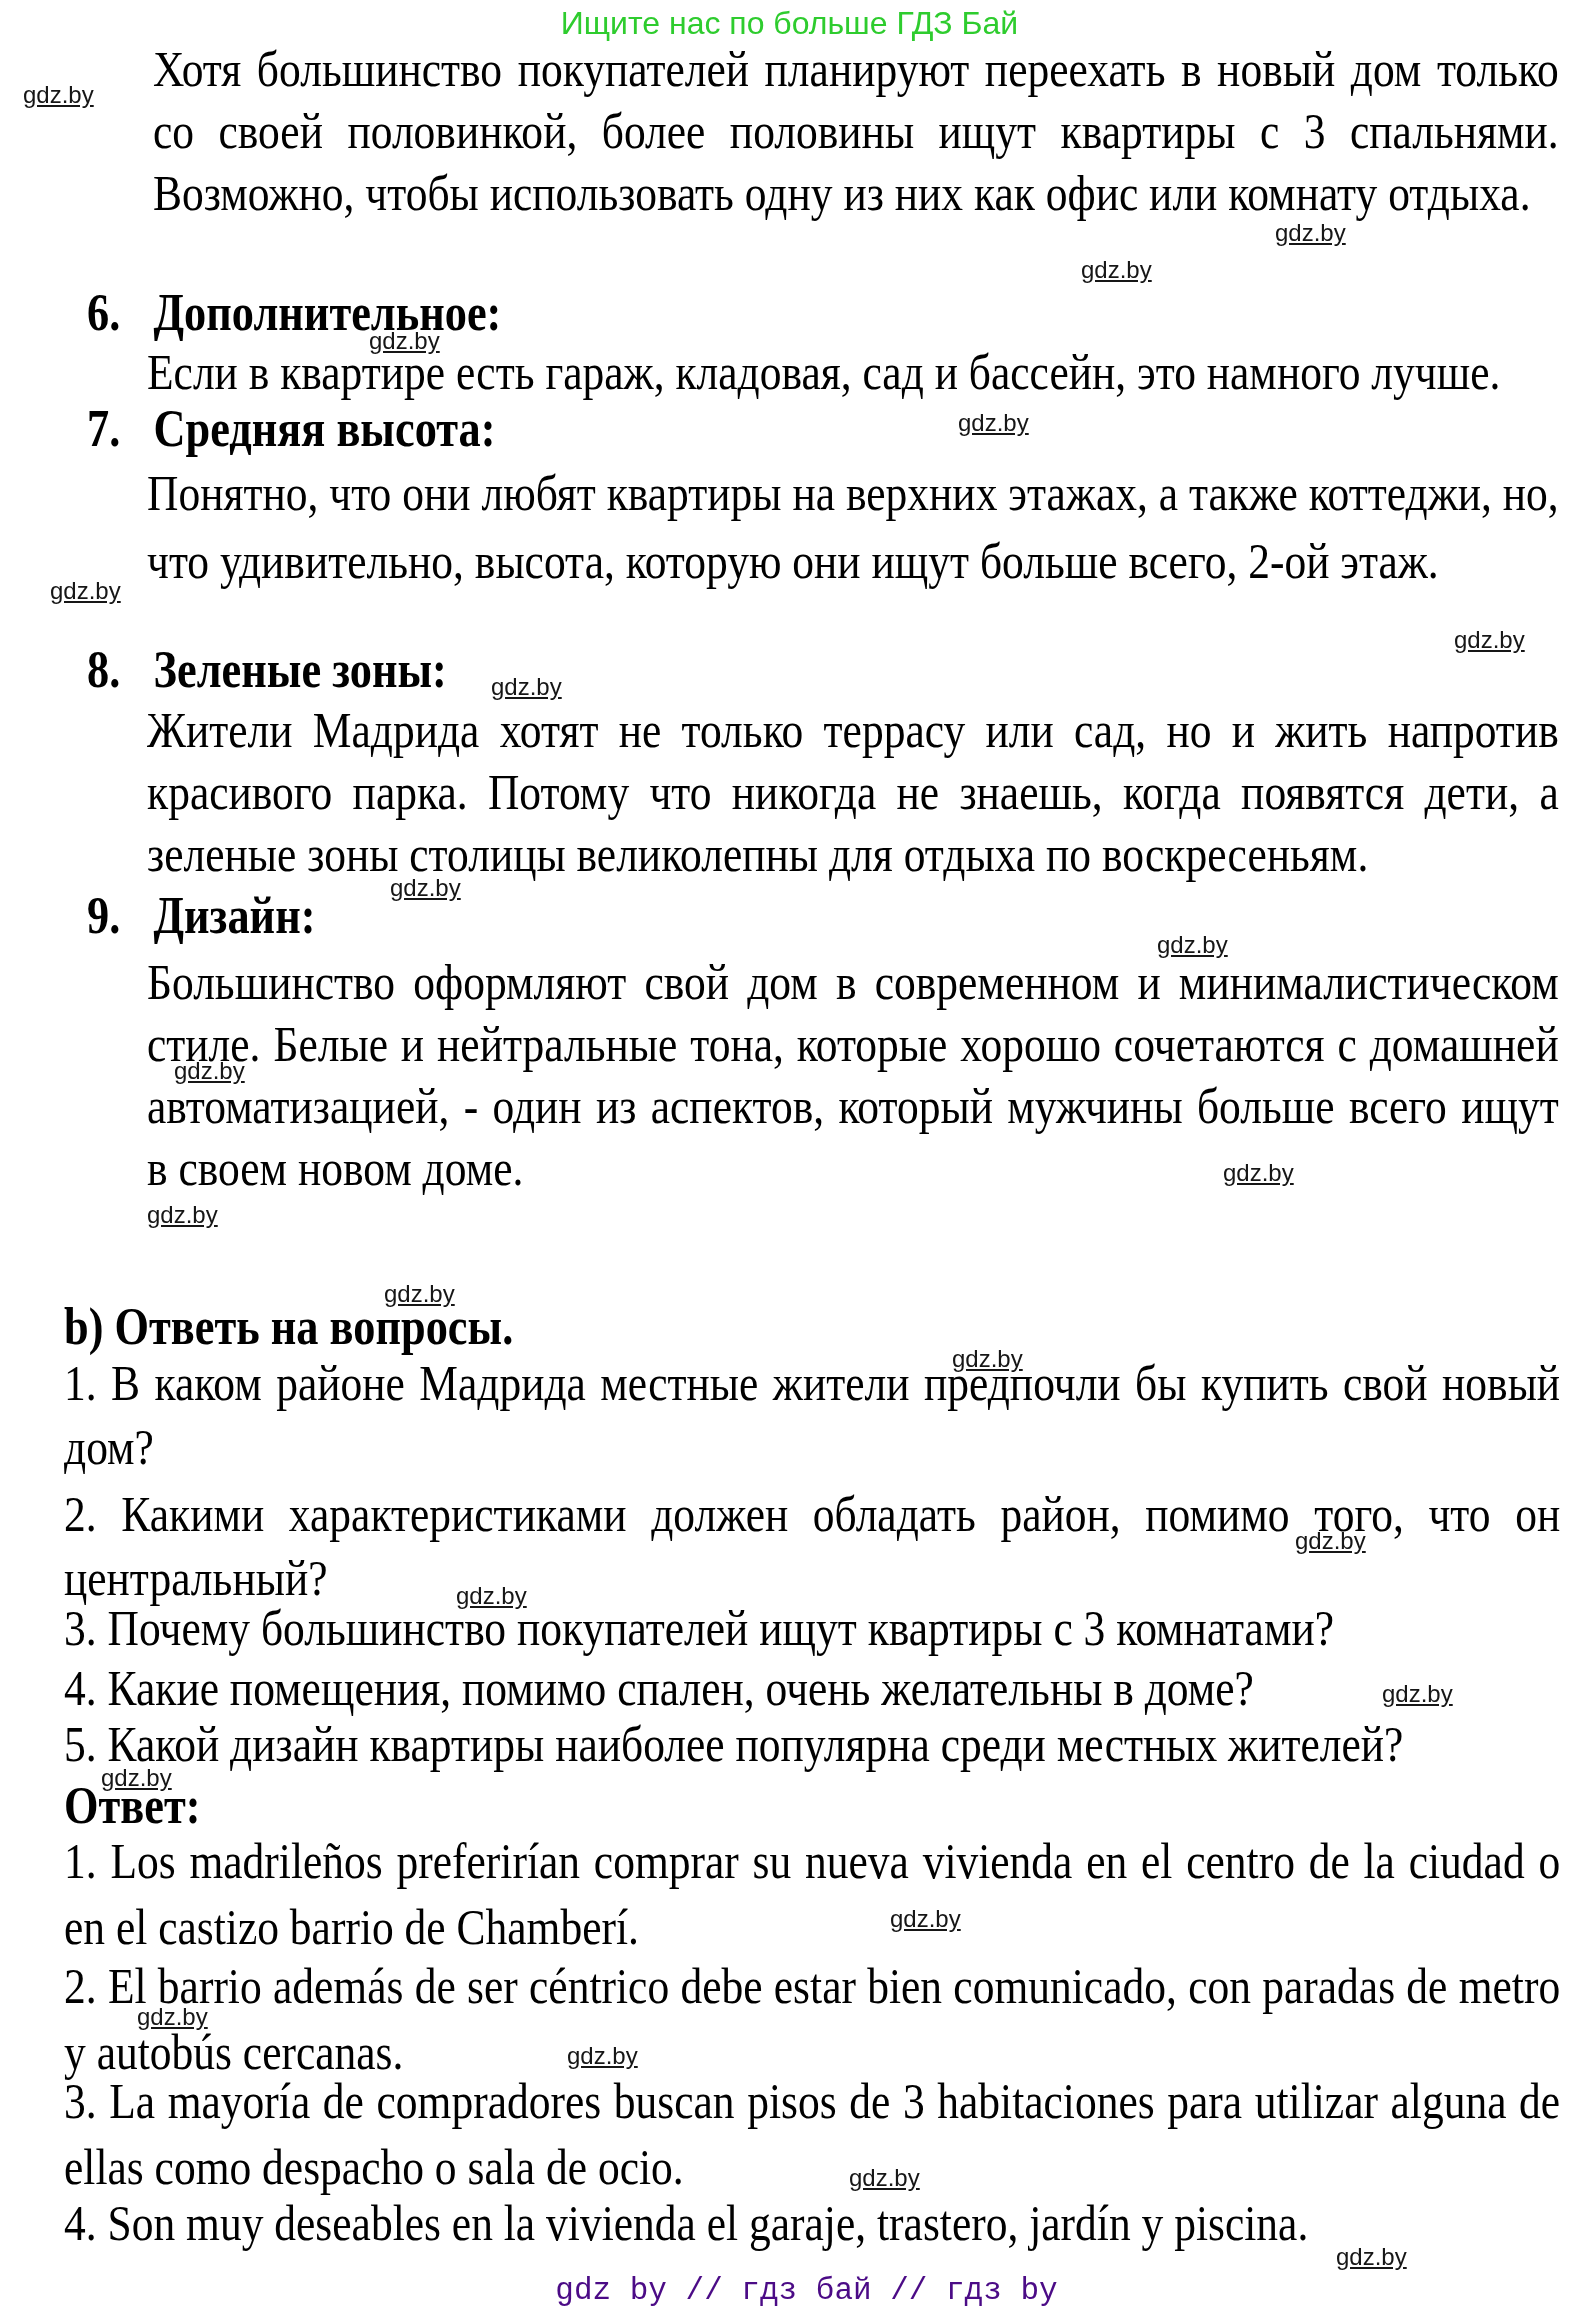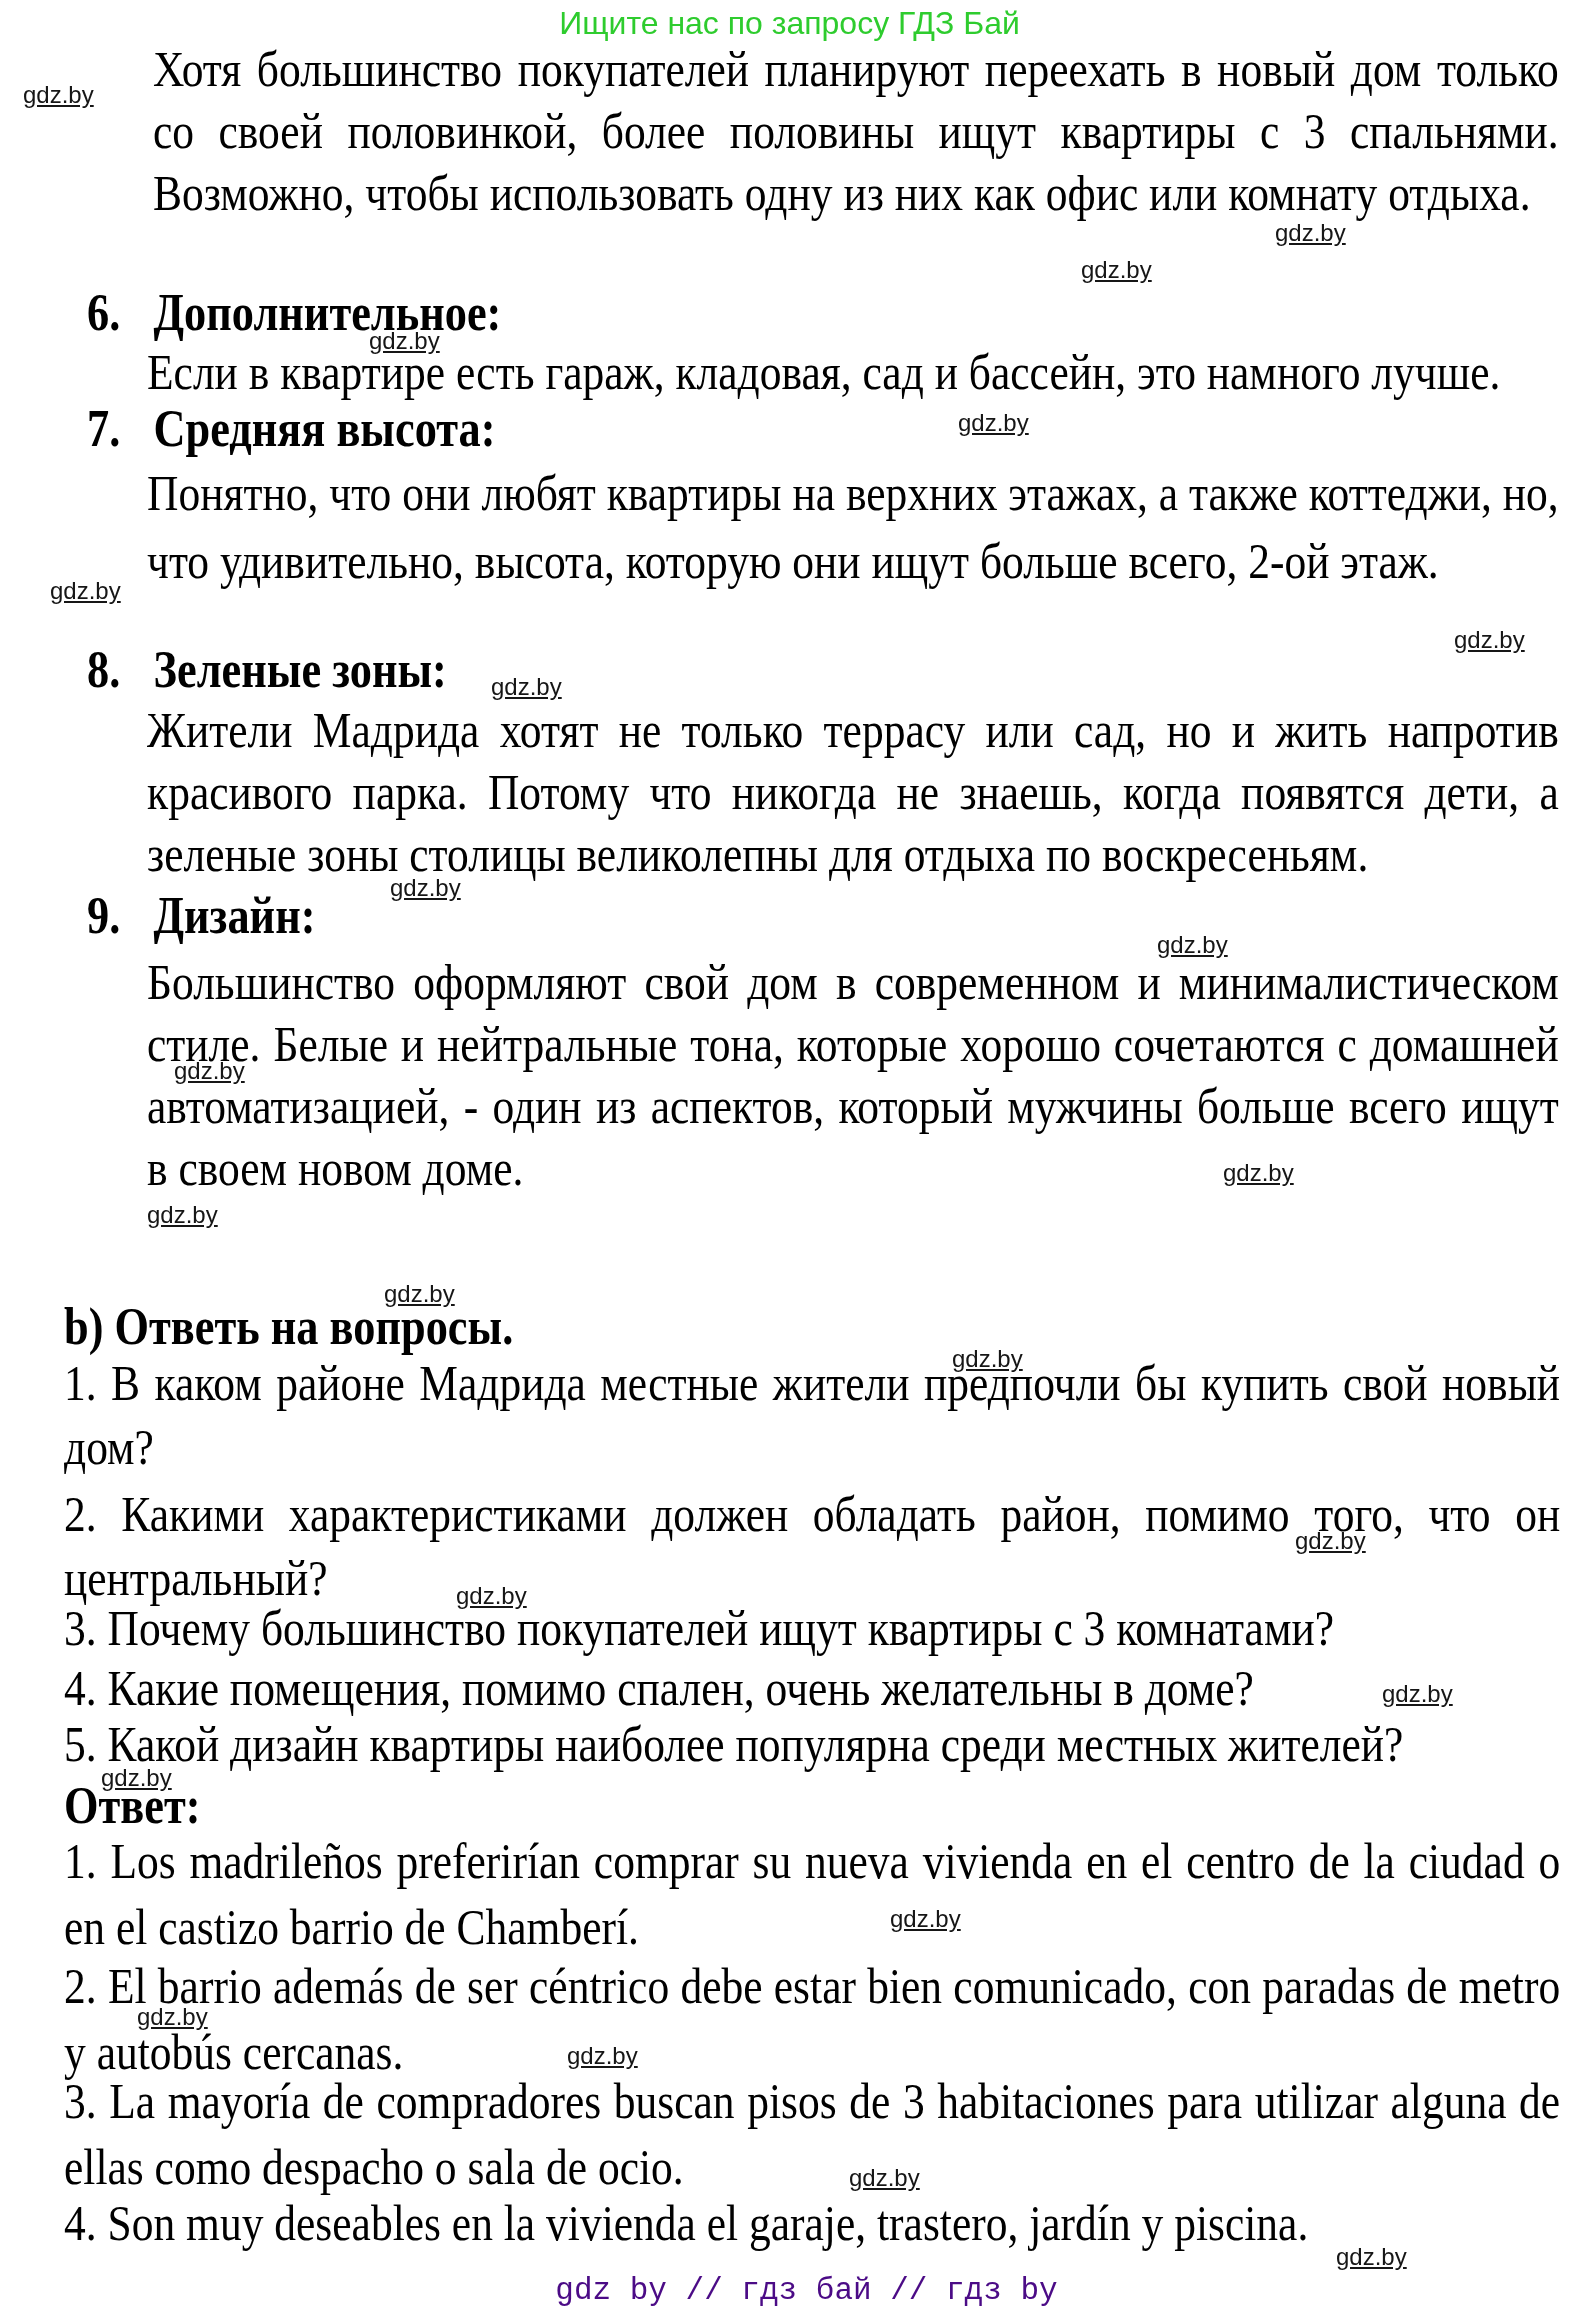--- a/index.html
+++ b/index.html
@@ -82,21 +82,21 @@
     line-height: 28px;
     color: #161616;
     text-decoration: underline;
   }
 </style>
 </head>
 <body>
 
 <div class="page">
 
-  <div class="green-header" style="color: rgb(46, 204, 46);">Ищите нас по запросу ГДЗ Бай</div>
+  <div class="green-header" style="color: rgb(46, 204, 46);">Ищите нас по больше ГДЗ Бай</div>
 
   <div class="cond intro" style="top:38px;">Хотя большинство покупателей планируют переехать в новый дом только со своей половинкой, более половины ищут квартиры с 3 спальнями. Возможно, чтобы использовать одну из них как офис или комнату отдыха.</div>
 
   <div class="item-heading" style="top:282px;">
     <span class="num">6.</span><span>Дополнительное:</span>
   </div>
   <div class="cond para" style="top:341px;">Если в квартире есть гараж, кладовая, сад и бассейн, это намного лучше.</div>
 
   <div class="item-heading" style="top:398px;">
     <span class="num">7.</span><span>Средняя высота:</span>

